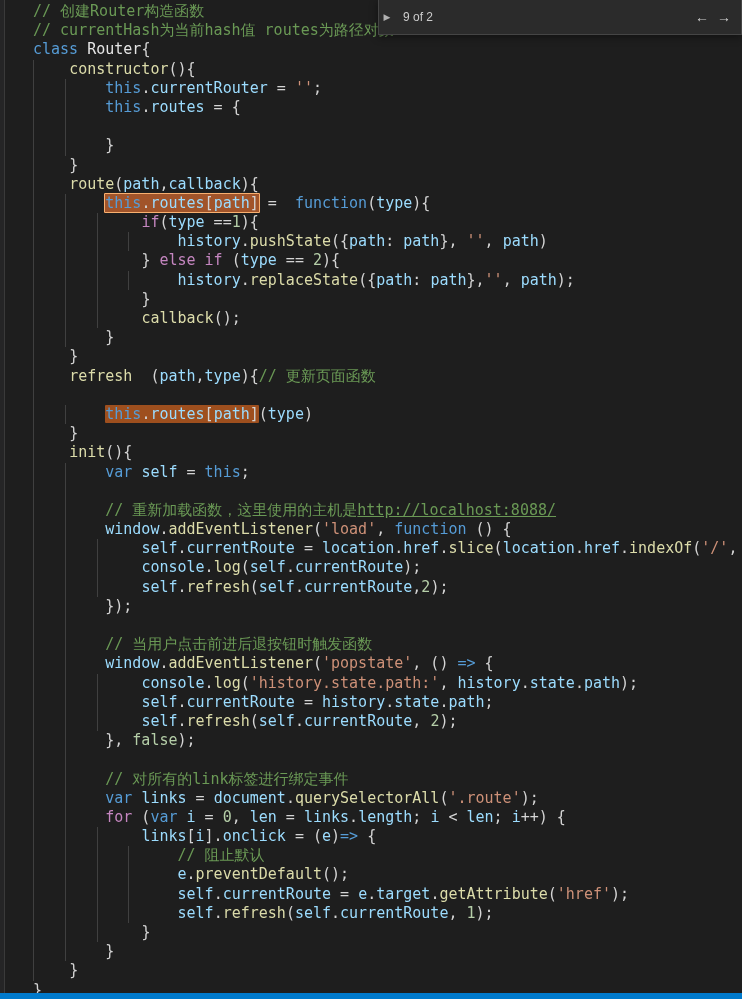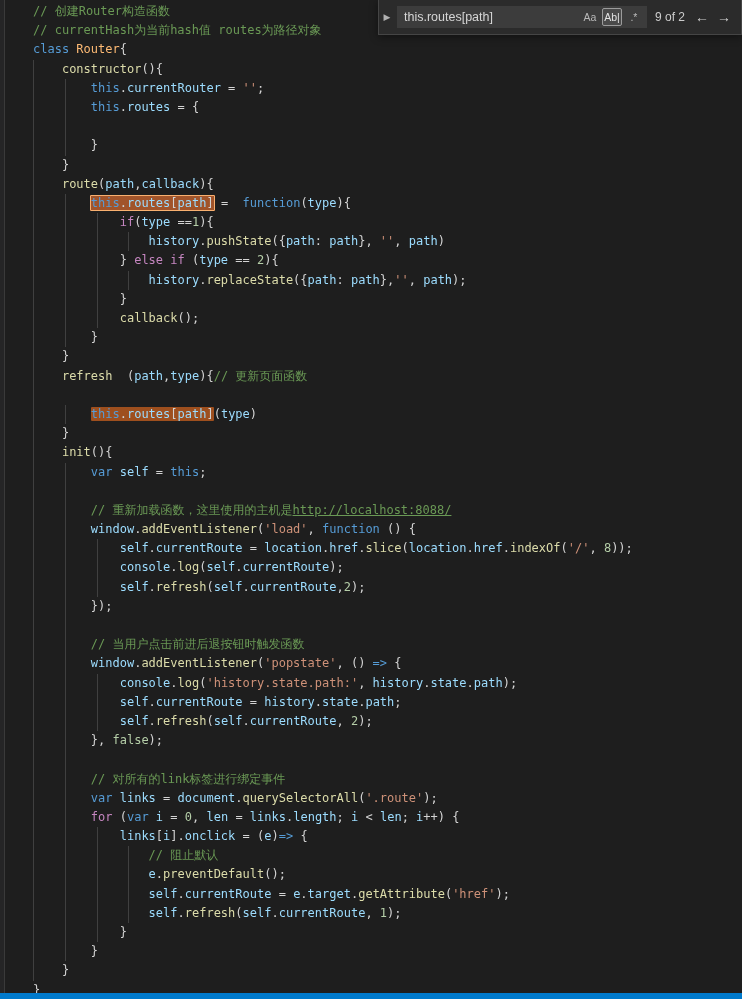--- a/index.html
+++ b/index.html
@@ -36,21 +36,21 @@
     width: 28px;
     background: #1e1e1e;
   }
 
   #code {
     position: absolute;
     left: 33px;
     top: 2px;
     right: 0;
     bottom: 0;
-    font-size: 12px;
+    font-size: 15px;
     line-height: 19.2px;
     letter-spacing: 0px;
     white-space: pre;
     color: #d4d4d4;
     -webkit-font-smoothing: antialiased;
   }
   .ln {
     height: 19.2px;
     position: relative;
     white-space: pre;
@@ -62,21 +62,21 @@
     top: 0;
     width: 1px;
     height: 19.2px;
     background: #404040;
   }
 
   
   .cmt  { color: #6a9955; }
   .kw   { color: #569cd6; }   
   .ctl  { color: #c586c0; }   
-  .typ  { color: #fdba74; }   
+  .typ  { color: #e5e5e5; }   
   .fn   { color: #dcdcaa; }   
   .var  { color: #9cdcfe; }   
   .num  { color: #b5cea8; }
   .str  { color: #ce9178; }
   .pun  { color: #d4d4d4; }
   .lnk  { color: #6a9955; text-decoration: underline; }
 
   
   .match {
     background: #9e4f1e;
@@ -200,26 +200,20 @@
 <div id="editor">
 
   <div id="left-edge"></div>
   <div id="gutter"></div>
 
   <div id="code"><div class="ln"><span><span class="cmt">// 创建Router构造函数</span></span></div><div class="ln"><span><span class="cmt">// currentHash为当前hash值 routes为路径对象</span></span></div><div class="ln"><span><span class="kw">class</span><span class="pun"> </span><span class="typ">Router</span><span class="pun">{</span></span></div><div class="ln"><div class="ig" style="left: 0px;"></div><span>    <span class="fn">constructor</span><span class="pun">(){</span></span></div><div class="ln"><div class="ig" style="left: 0px;"></div><div class="ig" style="left: 31.8px;"></div><span>        <span class="kw">this</span><span class="pun">.</span><span class="var">currentRouter</span><span class="pun"> = </span><span class="str">''</span><span class="pun">;</span></span></div><div class="ln"><div class="ig" style="left: 0px;"></div><div class="ig" style="left: 31.8px;"></div><span>        <span class="kw">this</span><span class="pun">.</span><span class="var">routes</span><span class="pun"> = {</span></span></div><div class="ln"><div class="ig" style="left: 0px;"></div><div class="ig" style="left: 31.8px;"></div><span>        </span></div><div class="ln"><div class="ig" style="left: 0px;"></div><div class="ig" style="left: 31.8px;"></div><span>        <span class="pun">}</span></span></div><div class="ln"><div class="ig" style="left: 0px;"></div><span>    <span class="pun">}</span></span></div><div class="ln"><div class="ig" style="left: 0px;"></div><span>    <span class="fn">route</span><span class="pun">(</span><span class="var">path</span><span class="pun">,</span><span class="var">callback</span><span class="pun">){</span></span></div><div class="ln"><div class="ig" style="left: 0px;"></div><div class="ig" style="left: 31.8px;"></div><span>        <span class="match match-current"><span class="kw">this</span><span class="pun">.</span><span class="var">routes</span><span class="pun">[</span><span class="var">path</span><span class="pun">]</span></span><span class="pun"> =  </span><span class="kw">function</span><span class="pun">(</span><span class="var">type</span><span class="pun">){</span></span></div><div class="ln"><div class="ig" style="left: 0px;"></div><div class="ig" style="left: 31.8px;"></div><div class="ig" style="left: 63.6px;"></div><span>            <span class="ctl">if</span><span class="pun">(</span><span class="var">type</span><span class="pun"> ==</span><span class="num">1</span><span class="pun">){</span></span></div><div class="ln"><div class="ig" style="left: 0px;"></div><div class="ig" style="left: 31.8px;"></div><div class="ig" style="left: 63.6px;"></div><div class="ig" style="left: 95.4px;"></div><span>                <span class="var">history</span><span class="pun">.</span><span class="fn">pushState</span><span class="pun">({</span><span class="var">path</span><span class="pun">: </span><span class="var">path</span><span class="pun">}, </span><span class="str">''</span><span class="pun">, </span><span class="var">path</span><span class="pun">)</span></span></div><div class="ln"><div class="ig" style="left: 0px;"></div><div class="ig" style="left: 31.8px;"></div><div class="ig" style="left: 63.6px;"></div><span>            <span class="pun">} </span><span class="ctl">else if</span><span class="pun"> (</span><span class="var">type</span><span class="pun"> == </span><span class="num">2</span><span class="pun">){</span></span></div><div class="ln"><div class="ig" style="left: 0px;"></div><div class="ig" style="left: 31.8px;"></div><div class="ig" style="left: 63.6px;"></div><div class="ig" style="left: 95.4px;"></div><span>                <span class="var">history</span><span class="pun">.</span><span class="fn">replaceState</span><span class="pun">({</span><span class="var">path</span><span class="pun">: </span><span class="var">path</span><span class="pun">},</span><span class="str">''</span><span class="pun">, </span><span class="var">path</span><span class="pun">);</span></span></div><div class="ln"><div class="ig" style="left: 0px;"></div><div class="ig" style="left: 31.8px;"></div><div class="ig" style="left: 63.6px;"></div><span>            <span class="pun">}</span></span></div><div class="ln"><div class="ig" style="left: 0px;"></div><div class="ig" style="left: 31.8px;"></div><div class="ig" style="left: 63.6px;"></div><span>            <span class="fn">callback</span><span class="pun">();</span></span></div><div class="ln"><div class="ig" style="left: 0px;"></div><div class="ig" style="left: 31.8px;"></div><span>        <span class="pun">}</span></span></div><div class="ln"><div class="ig" style="left: 0px;"></div><span>    <span class="pun">}</span></span></div><div class="ln"><div class="ig" style="left: 0px;"></div><span>    <span class="fn">refresh</span><span class="pun">  (</span><span class="var">path</span><span class="pun">,</span><span class="var">type</span><span class="pun">){</span><span class="cmt">// 更新页面函数</span></span></div><div class="ln"><div class="ig" style="left: 0px;"></div><span>    </span></div><div class="ln"><div class="ig" style="left: 0px;"></div><div class="ig" style="left: 31.8px;"></div><span>        <span class="match"><span class="kw">this</span><span class="pun">.</span><span class="var">routes</span><span class="pun">[</span><span class="var">path</span><span class="pun">]</span></span><span class="pun">(</span><span class="var">type</span><span class="pun">)</span></span></div><div class="ln"><div class="ig" style="left: 0px;"></div><span>    <span class="pun">}</span></span></div><div class="ln"><div class="ig" style="left: 0px;"></div><span>    <span class="fn">init</span><span class="pun">(){</span></span></div><div class="ln"><div class="ig" style="left: 0px;"></div><div class="ig" style="left: 31.8px;"></div><span>        <span class="kw">var</span><span class="pun"> </span><span class="var">self</span><span class="pun"> = </span><span class="kw">this</span><span class="pun">;</span></span></div><div class="ln"><div class="ig" style="left: 0px;"></div><div class="ig" style="left: 31.8px;"></div><span>        </span></div><div class="ln"><div class="ig" style="left: 0px;"></div><div class="ig" style="left: 31.8px;"></div><span>        <span class="cmt">// 重新加载函数，这里使用的主机是</span><span class="lnk">http://localhost:8088/</span></span></div><div class="ln"><div class="ig" style="left: 0px;"></div><div class="ig" style="left: 31.8px;"></div><span>        <span class="var">window</span><span class="pun">.</span><span class="fn">addEventListener</span><span class="pun">(</span><span class="str">'load'</span><span class="pun">, </span><span class="kw">function</span><span class="pun"> () {</span></span></div><div class="ln"><div class="ig" style="left: 0px;"></div><div class="ig" style="left: 31.8px;"></div><div class="ig" style="left: 63.6px;"></div><span>            <span class="var">self</span><span class="pun">.</span><span class="var">currentRoute</span><span class="pun"> = </span><span class="var">location</span><span class="pun">.</span><span class="var">href</span><span class="pun">.</span><span class="fn">slice</span><span class="pun">(</span><span class="var">location</span><span class="pun">.</span><span class="var">href</span><span class="pun">.</span><span class="fn">indexOf</span><span class="pun">(</span><span class="str">'/'</span><span class="pun">, </span><span class="num">8</span><span class="pun">));</span></span></div><div class="ln"><div class="ig" style="left: 0px;"></div><div class="ig" style="left: 31.8px;"></div><div class="ig" style="left: 63.6px;"></div><span>            <span class="var">console</span><span class="pun">.</span><span class="fn">log</span><span class="pun">(</span><span class="var">self</span><span class="pun">.</span><span class="var">currentRoute</span><span class="pun">);</span></span></div><div class="ln"><div class="ig" style="left: 0px;"></div><div class="ig" style="left: 31.8px;"></div><div class="ig" style="left: 63.6px;"></div><span>            <span class="var">self</span><span class="pun">.</span><span class="fn">refresh</span><span class="pun">(</span><span class="var">self</span><span class="pun">.</span><span class="var">currentRoute</span><span class="pun">,</span><span class="num">2</span><span class="pun">);</span></span></div><div class="ln"><div class="ig" style="left: 0px;"></div><div class="ig" style="left: 31.8px;"></div><span>        <span class="pun">});</span></span></div><div class="ln"><div class="ig" style="left: 0px;"></div><div class="ig" style="left: 31.8px;"></div><span>        </span></div><div class="ln"><div class="ig" style="left: 0px;"></div><div class="ig" style="left: 31.8px;"></div><span>        <span class="cmt">// 当用户点击前进后退按钮时触发函数</span></span></div><div class="ln"><div class="ig" style="left: 0px;"></div><div class="ig" style="left: 31.8px;"></div><span>        <span class="var">window</span><span class="pun">.</span><span class="fn">addEventListener</span><span class="pun">(</span><span class="str">'popstate'</span><span class="pun">, () </span><span class="kw">=&gt;</span><span class="pun"> {</span></span></div><div class="ln"><div class="ig" style="left: 0px;"></div><div class="ig" style="left: 31.8px;"></div><div class="ig" style="left: 63.6px;"></div><span>            <span class="var">console</span><span class="pun">.</span><span class="fn">log</span><span class="pun">(</span><span class="str">'history.state.path:'</span><span class="pun">, </span><span class="var">history</span><span class="pun">.</span><span class="var">state</span><span class="pun">.</span><span class="var">path</span><span class="pun">);</span></span></div><div class="ln"><div class="ig" style="left: 0px;"></div><div class="ig" style="left: 31.8px;"></div><div class="ig" style="left: 63.6px;"></div><span>            <span class="var">self</span><span class="pun">.</span><span class="var">currentRoute</span><span class="pun"> = </span><span class="var">history</span><span class="pun">.</span><span class="var">state</span><span class="pun">.</span><span class="var">path</span><span class="pun">;</span></span></div><div class="ln"><div class="ig" style="left: 0px;"></div><div class="ig" style="left: 31.8px;"></div><div class="ig" style="left: 63.6px;"></div><span>            <span class="var">self</span><span class="pun">.</span><span class="fn">refresh</span><span class="pun">(</span><span class="var">self</span><span class="pun">.</span><span class="var">currentRoute</span><span class="pun">, </span><span class="num">2</span><span class="pun">);</span></span></div><div class="ln"><div class="ig" style="left: 0px;"></div><div class="ig" style="left: 31.8px;"></div><span>        <span class="pun">}, </span><span class="num">false</span><span class="pun">);</span></span></div><div class="ln"><div class="ig" style="left: 0px;"></div><div class="ig" style="left: 31.8px;"></div><span>        </span></div><div class="ln"><div class="ig" style="left: 0px;"></div><div class="ig" style="left: 31.8px;"></div><span>        <span class="cmt">// 对所有的link标签进行绑定事件</span></span></div><div class="ln"><div class="ig" style="left: 0px;"></div><div class="ig" style="left: 31.8px;"></div><span>        <span class="kw">var</span><span class="pun"> </span><span class="var">links</span><span class="pun"> = </span><span class="var">document</span><span class="pun">.</span><span class="fn">querySelectorAll</span><span class="pun">(</span><span class="str">'.route'</span><span class="pun">);</span></span></div><div class="ln"><div class="ig" style="left: 0px;"></div><div class="ig" style="left: 31.8px;"></div><span>        <span class="ctl">for</span><span class="pun"> (</span><span class="kw">var</span><span class="pun"> </span><span class="var">i</span><span class="pun"> = </span><span class="num">0</span><span class="pun">, </span><span class="var">len</span><span class="pun"> = </span><span class="var">links</span><span class="pun">.</span><span class="var">length</span><span class="pun">; </span><span class="var">i</span><span class="pun"> &lt; </span><span class="var">len</span><span class="pun">; </span><span class="var">i</span><span class="pun">++) {</span></span></div><div class="ln"><div class="ig" style="left: 0px;"></div><div class="ig" style="left: 31.8px;"></div><div class="ig" style="left: 63.6px;"></div><span>            <span class="var">links</span><span class="pun">[</span><span class="var">i</span><span class="pun">].</span><span class="var">onclick</span><span class="pun"> = (</span><span class="var">e</span><span class="pun">)</span><span class="kw">=&gt;</span><span class="pun"> {</span></span></div><div class="ln"><div class="ig" style="left: 0px;"></div><div class="ig" style="left: 31.8px;"></div><div class="ig" style="left: 63.6px;"></div><div class="ig" style="left: 95.4px;"></div><span>                <span class="cmt">// 阻止默认</span></span></div><div class="ln"><div class="ig" style="left: 0px;"></div><div class="ig" style="left: 31.8px;"></div><div class="ig" style="left: 63.6px;"></div><div class="ig" style="left: 95.4px;"></div><span>                <span class="var">e</span><span class="pun">.</span><span class="fn">preventDefault</span><span class="pun">();</span></span></div><div class="ln"><div class="ig" style="left: 0px;"></div><div class="ig" style="left: 31.8px;"></div><div class="ig" style="left: 63.6px;"></div><div class="ig" style="left: 95.4px;"></div><span>                <span class="var">self</span><span class="pun">.</span><span class="var">currentRoute</span><span class="pun"> = </span><span class="var">e</span><span class="pun">.</span><span class="var">target</span><span class="pun">.</span><span class="fn">getAttribute</span><span class="pun">(</span><span class="str">'href'</span><span class="pun">);</span></span></div><div class="ln"><div class="ig" style="left: 0px;"></div><div class="ig" style="left: 31.8px;"></div><div class="ig" style="left: 63.6px;"></div><div class="ig" style="left: 95.4px;"></div><span>                <span class="var">self</span><span class="pun">.</span><span class="fn">refresh</span><span class="pun">(</span><span class="var">self</span><span class="pun">.</span><span class="var">currentRoute</span><span class="pun">, </span><span class="num">1</span><span class="pun">);</span></span></div><div class="ln"><div class="ig" style="left: 0px;"></div><div class="ig" style="left: 31.8px;"></div><div class="ig" style="left: 63.6px;"></div><span>            <span class="pun">}</span></span></div><div class="ln"><div class="ig" style="left: 0px;"></div><div class="ig" style="left: 31.8px;"></div><span>        <span class="pun">}</span></span></div><div class="ln"><div class="ig" style="left: 0px;"></div><span>    <span class="pun">}</span></span></div><div class="ln"><span><span class="pun">}</span></span></div></div>
 
   <div id="find-widget">
     <div id="find-toggle">▶</div>
 
-    <div id="find-input-box">
-      <input id="find-input" type="text" value="this.routes[path]" placeholder="Find" style="">
-      <div class="find-opt">Aa</div>
-      <div class="find-opt on">Ab|</div>
-      <div class="find-opt">.*</div>
-    </div>
 
     <div id="find-count">9 of 2</div>
 
     <div id="find-nav">
       <div class="nav-btn">←</div>
       <div class="nav-btn">→</div>
     </div>
   </div>
 
   <div id="status-bar"></div>

